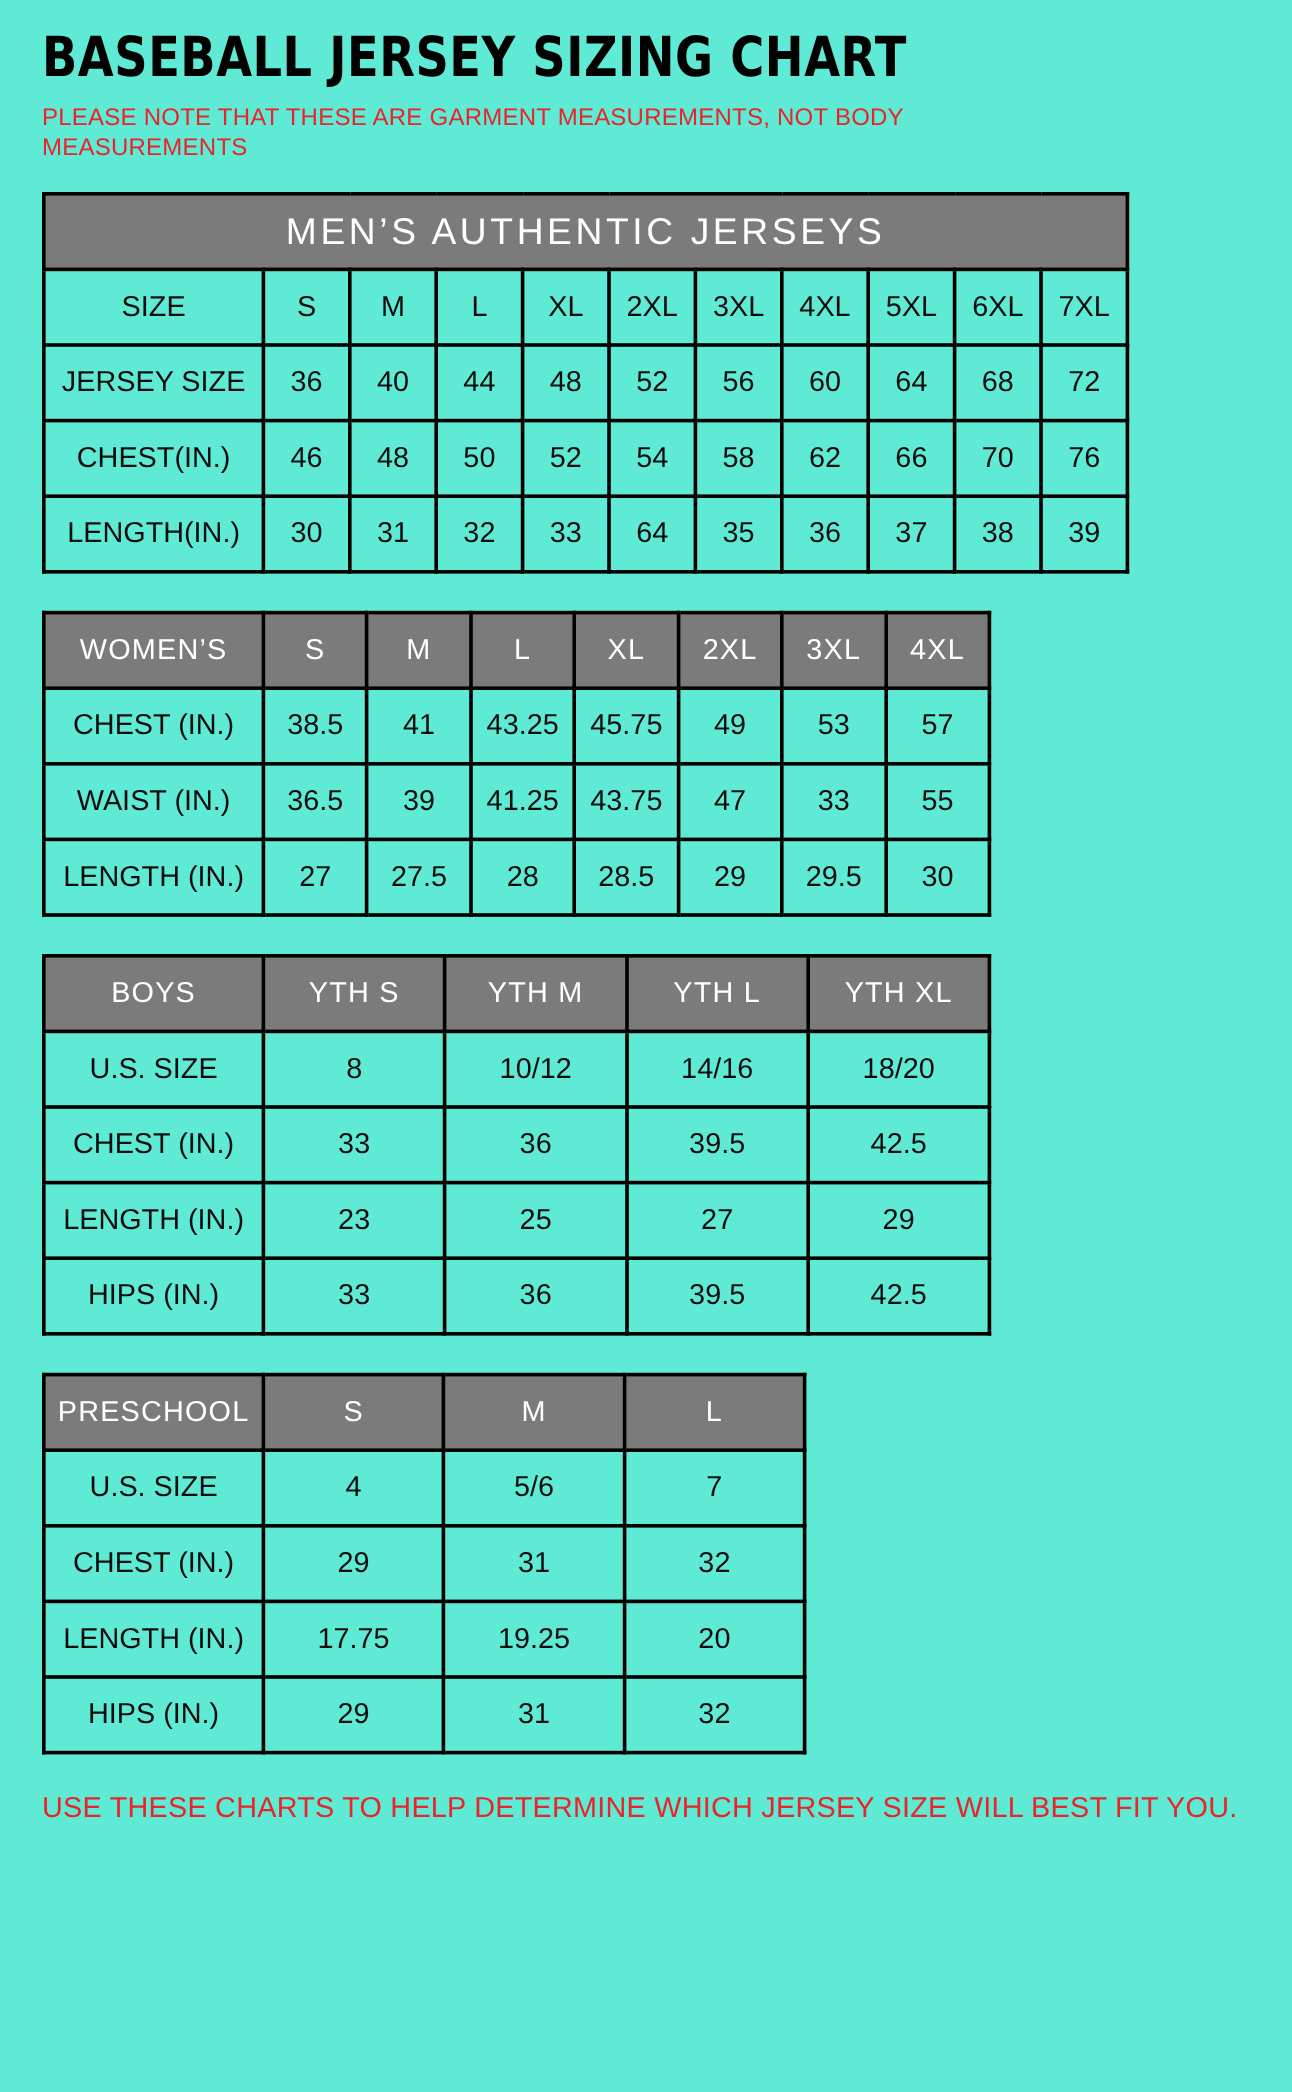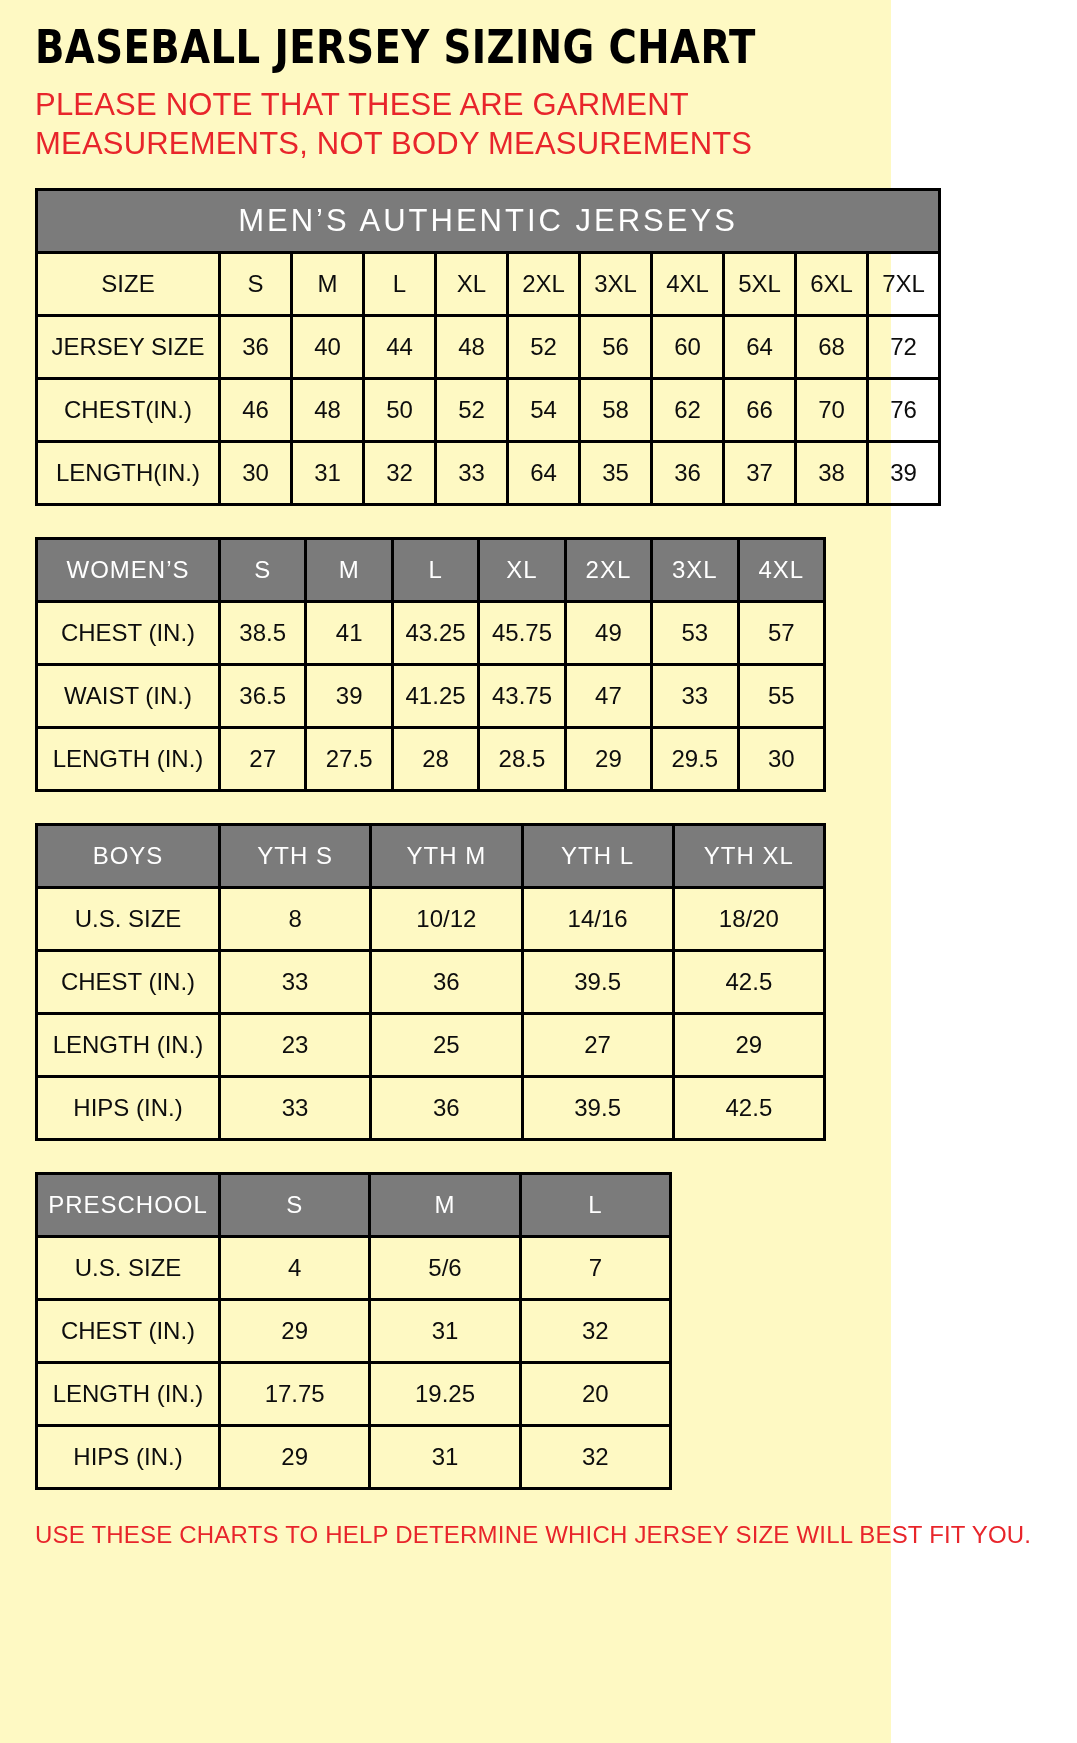--- a/index.html
+++ b/index.html
@@ -2,40 +2,40 @@
 <html style="--red: #e8252b; --gray: #7b7b7b;"><head>
 <meta charset="utf-8">
 <style>
   * { box-sizing: border-box; }
   html, body { margin: 0; padding: 0; background: #ffffff; }
   body {
     font-family: "Liberation Sans", sans-serif;
     color: #111;
   }
   .page {
-    width: 891px;
+    width: 1077px;
     min-height: 1743px;
-    background: #fef9c3;
+    background: #5eead4;
     padding: 24px 30px 20px 35px;
   }
   .title {
     font-family: "DejaVu Sans", "Liberation Sans", sans-serif;
     font-weight: 900;
     font-size: 46px;
     line-height: 1.0;
     color: #000;
     margin: 0 0 16px 0;
     letter-spacing: 0.5px;
     white-space: nowrap;
     transform: scaleX(0.84);
     transform-origin: left center;
   }
   .note {
     color: var(--red, #e8252b);
-    font-size: 31px;
+    font-size: 20px;
     line-height: 1.25;
     margin: 0 0 24px 0;
     max-width: 880px;
     letter-spacing: 0.2px;
   }
   table {
     border-collapse: collapse;
     table-layout: fixed;
     margin: 0 0 31px 0;
   }

